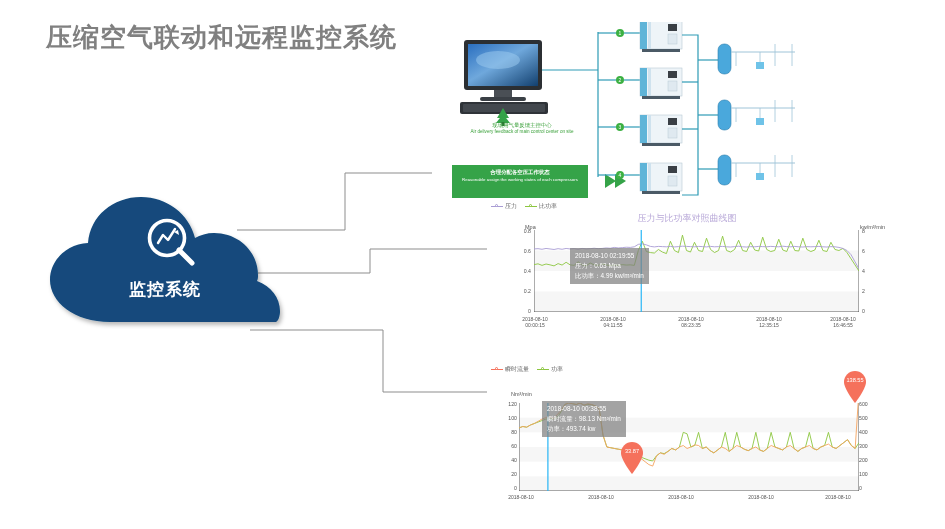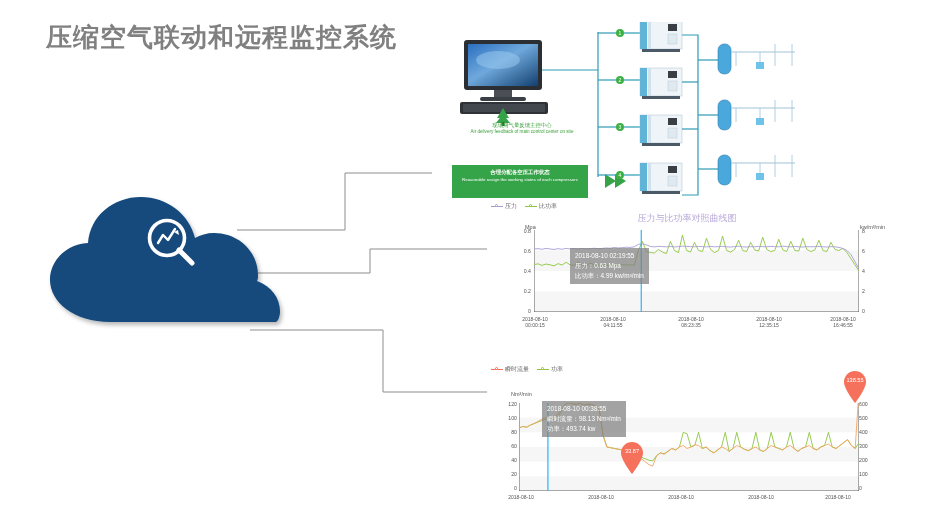--- a/index.html
+++ b/index.html
@@ -196,20 +196,21 @@
       <path d="M70,128 C34,128 10,108 10,86 C10,66 27,50 48,49 C50,22 73,3 101,3
                C127,3 149,20 155,44 C160,41 167,39 174,39 C199,39 218,58 218,81
                C218,83 218,85 217,87 C231,92 240,104 240,117 C240,123 238,127 236,128 Z" fill="#134a7c" filter="url(#cloudShadow)"></path>
     </svg>
     <svg class="mag-icon" width="56" height="56" viewBox="0 0 56 56">
       <circle cx="23" cy="22" r="17.5" fill="none" stroke="#ffffff" stroke-width="3.6"></circle>
       <polyline points="14,27 19,19 24,24 31,13" fill="none" stroke="#ffffff" stroke-width="2.4" stroke-linejoin="round" stroke-linecap="round"></polyline>
       <polygon points="30,16 34,14 35,19" fill="#ffffff"></polygon>
       <line x1="35" y1="34" x2="48" y2="47" stroke="#ffffff" stroke-width="5" stroke-linecap="round"></line>
     </svg>
+    <div class="cloud-label">监控系统</div>
   </div>
 
   <div class="topology">
     <svg class="topo-svg" width="505" height="180" viewBox="0 0 505 180">
 
       <g>
         <rect x="34" y="18" width="78" height="50" rx="3" fill="#2b2f33"></rect>
         <rect x="38" y="22" width="70" height="42" fill="#1f5fa8"></rect>
         <path d="M38,22 L108,22 L108,64 L38,64 Z" fill="url(#scr)"></path>
         <defs>

